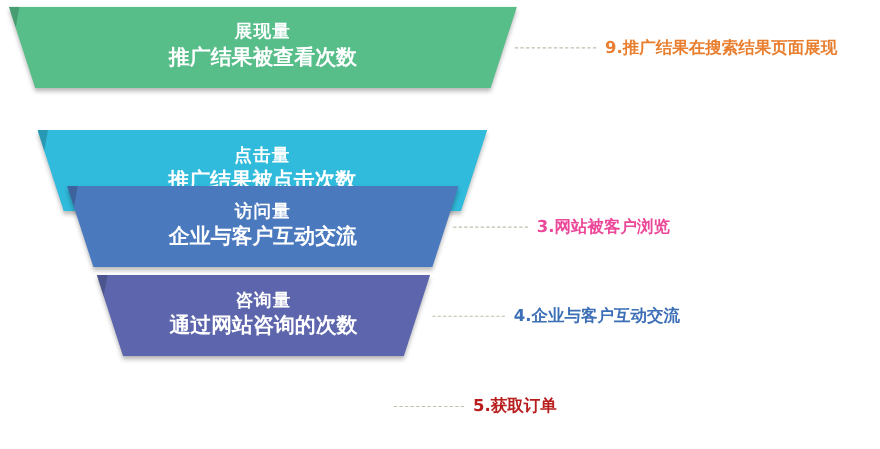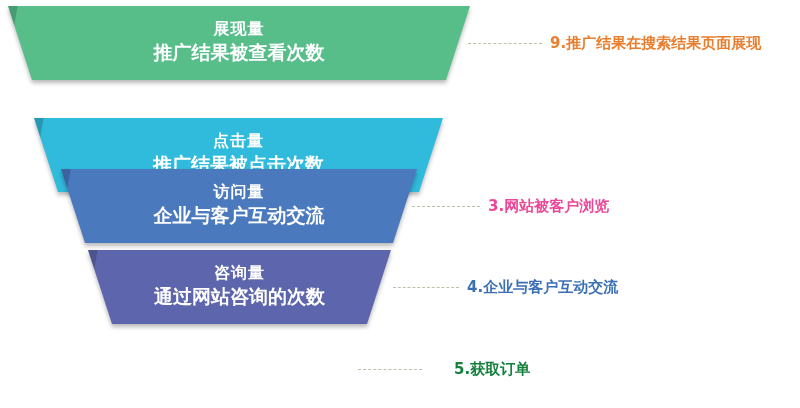--- a/index.html
+++ b/index.html
@@ -85,16 +85,16 @@
     <span class="annotation-label" style="color: #ec4899;">3.网站被客户浏览</span>
   </div>
 
   <div class="annotation anno-4">
     <div class="connector"></div>
     <span class="annotation-label" style="color: rgb(60, 111, 182);">4.企业与客户互动交流</span>
   </div>
 
   <div class="annotation anno-5">
     <div class="connector"></div>
-    <span class="annotation-label" style="color: #15803d; margin-left: 24px;">5.获取订单</span>
+    <span class="annotation-label" style="color: #b91c1c;">5.获取订单</span>
   </div>
 
 </div>
 
 </body></html>

